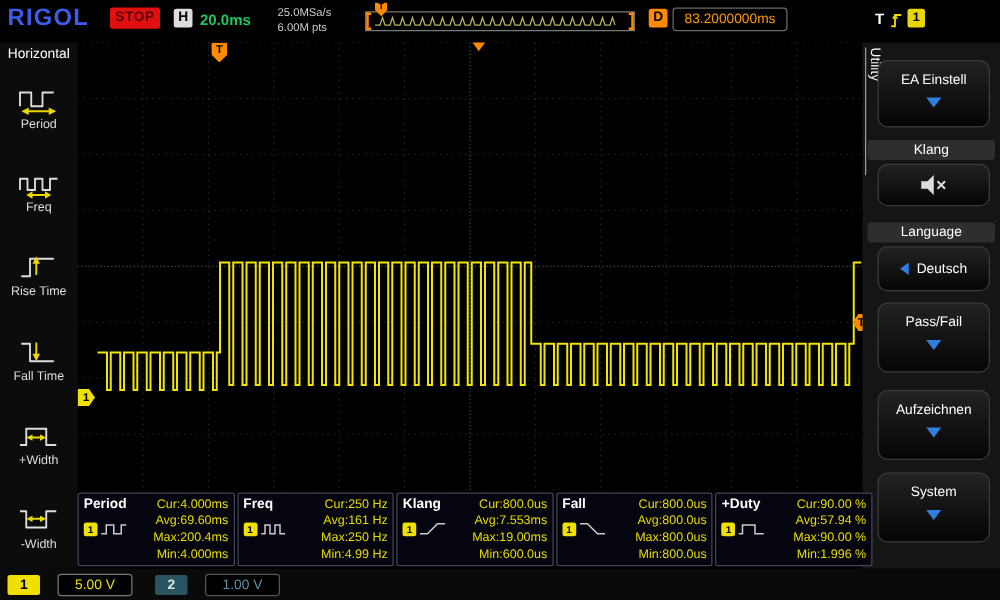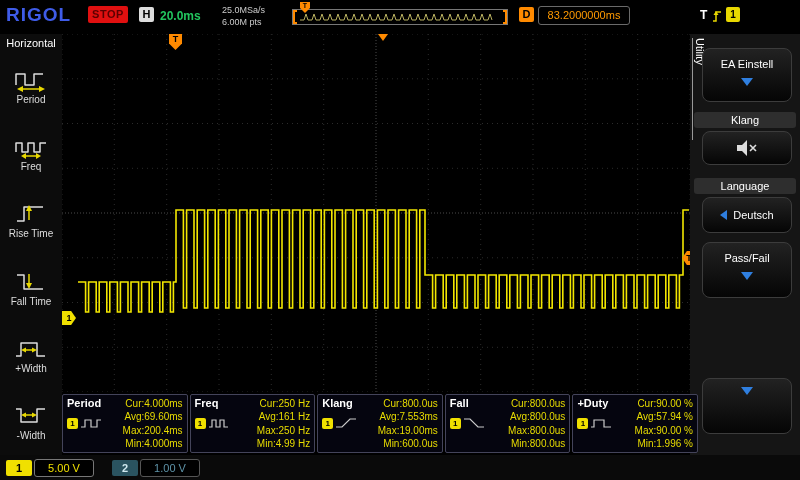--- a/index.html
+++ b/index.html
@@ -84,21 +84,21 @@
   .meas-vals{flex:1;display:flex;flex-direction:column;justify-content:space-between;
              text-align:right;color:#e8dc00;font-size:10px;line-height:13px;}
 
   
   .bottombar{position:absolute;left:0;top:455px;width:800px;height:25px;background:#0a0a0a;
              display:flex;align-items:center;padding-left:6px;box-sizing:border-box;gap:4px;}
   .ch-tag{height:16px;min-width:18px;padding:0 4px;border-radius:2px;font-size:11px;font-weight:bold;
           display:flex;align-items:center;justify-content:center;}
   .ch1 .ch-tag{background:#f0e000;color:#000;}
   .ch2 .ch-tag{background:#2a5360;color:#cfe8ef;}
-  .ch-scale{margin-left:2px;width:58px;height:16px;border:1px solid #777;border-radius:3px;background:#000;
+  .ch-scale{margin-left:14px;width:58px;height:16px;border:1px solid #777;border-radius:3px;background:#000;
             font-size:11px;display:flex;align-items:center;justify-content:center;}
   .ch1 .ch-scale{color:#f0e000;}
   .ch2 .ch-scale{color:#5e93a8;border-color:#555;}
   .ch-group{display:flex;align-items:center;}
   .ch2{margin-left:14px;}
 </style>
 </head>
 <body>
 
 <div id="screen">
@@ -249,22 +249,27 @@
     <div class="softkey sk-lang" style="top:163px;height:36px;">
       <span class="arrow-left"></span>
       <span>Deutsch</span>
     </div>
 
     <div class="softkey" style="top:208px;height:56px;">
       <div class="sk-label">Pass/Fail</div>
       <div class="arrow-down"></div>
     </div>
 
+    <div class="softkey" style="top:278px;height:56px;">
+      <div class="sk-label">Aufzeichnen</div>
+      <div class="arrow-down"></div>
+    </div>
 
     <div class="softkey" style="top:344px;height:56px;">
+      <div class="sk-label">System</div>
       <div class="arrow-down"></div>
     </div>
   </div>
 
   <div class="meas-bar">
 
     <div class="meas-box">
       <div class="meas-left">
         <div class="meas-name">Period</div>
         <div class="meas-ch">

